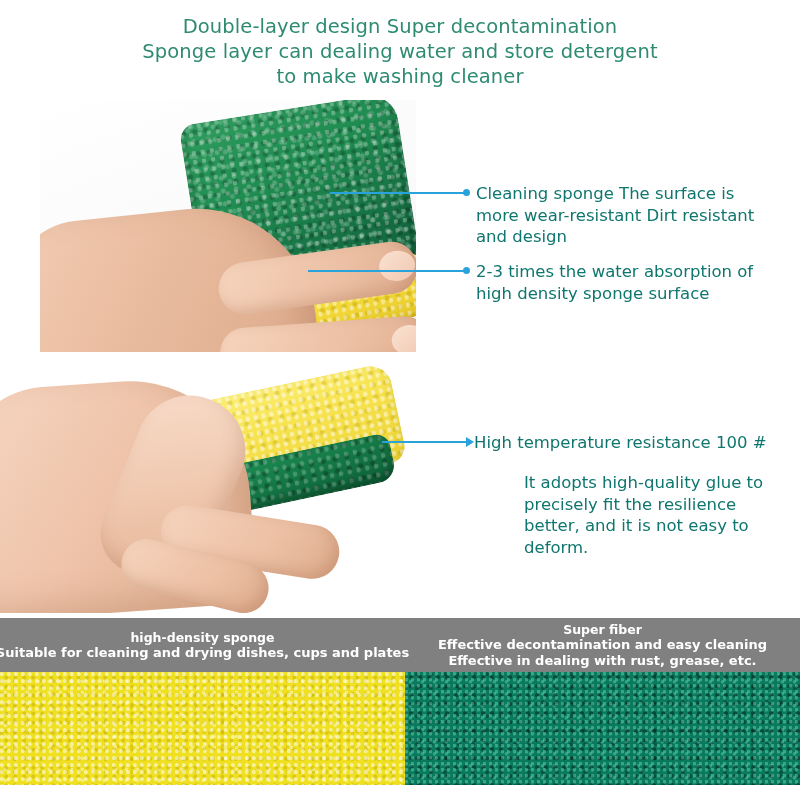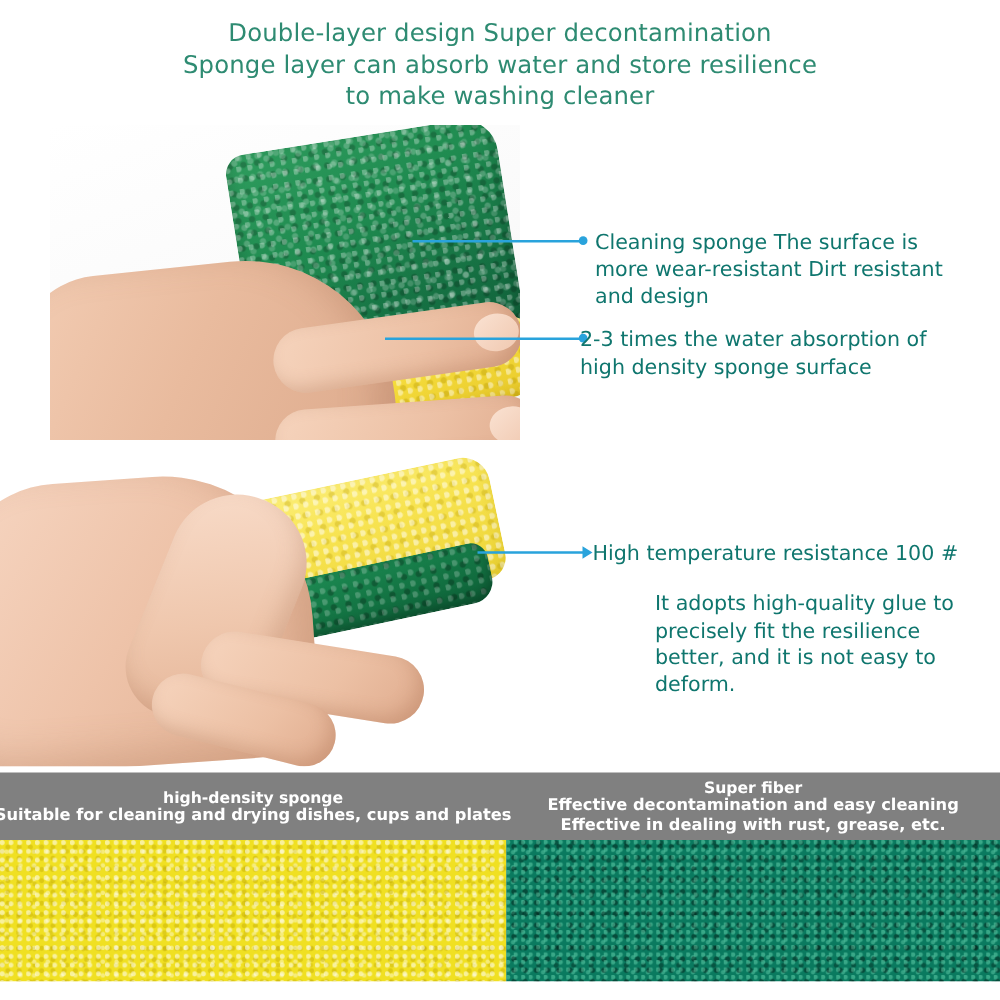--- a/index.html
+++ b/index.html
@@ -188,21 +188,21 @@
     background-size:6px 6px,9px 9px,12px 12px,14px 14px,100% 100%;
   }
 </style>
 </head>
 <body>
 
 <div id="page">
 
   <div class="header">
     <div>Double-layer design Super decontamination</div>
-    <div>Sponge layer can absorb water and store resilience</div>
+    <div>Sponge layer can dealing water and store detergent</div>
     <div>to make washing cleaner</div>
   </div>
 
   <div class="photo1">
     <div class="p1-bg"></div>
     <div class="p1-sponge-green"></div>
     <div class="p1-sponge-yellow"></div>
     <div class="p1-hand"></div>
     <div class="finger p1-f1">
       <div class="p1-nail" style="right:2px;top:10px;"></div>
@@ -230,21 +230,21 @@
 
   <div class="leader" style="left:382px;top:441px;width:86px;"></div>
   <div class="leader-arrow" style="left:466px;top:437px;"></div>
 
   <div class="callout" style="left:476px;top:183px;width:320px;">
     <div>Cleaning sponge The surface is</div>
     <div>more wear-resistant Dirt resistant</div>
     <div>and design</div>
   </div>
 
-  <div class="callout" style="left:464px;top:261px;width:320px;">
+  <div class="callout" style="left:476px;top:261px;width:320px;">
     <div>2-3 times the water absorption of</div>
     <div>high density sponge surface</div>
   </div>
 
   <div class="callout" style="left:474px;top:432px;width:326px;">
     <div>High temperature resistance 100 #</div>
   </div>
 
   <div class="callout" style="left:484px;top:472px;width:324px;margin-left:40px;">
     <div>It adopts high-quality glue to</div>

